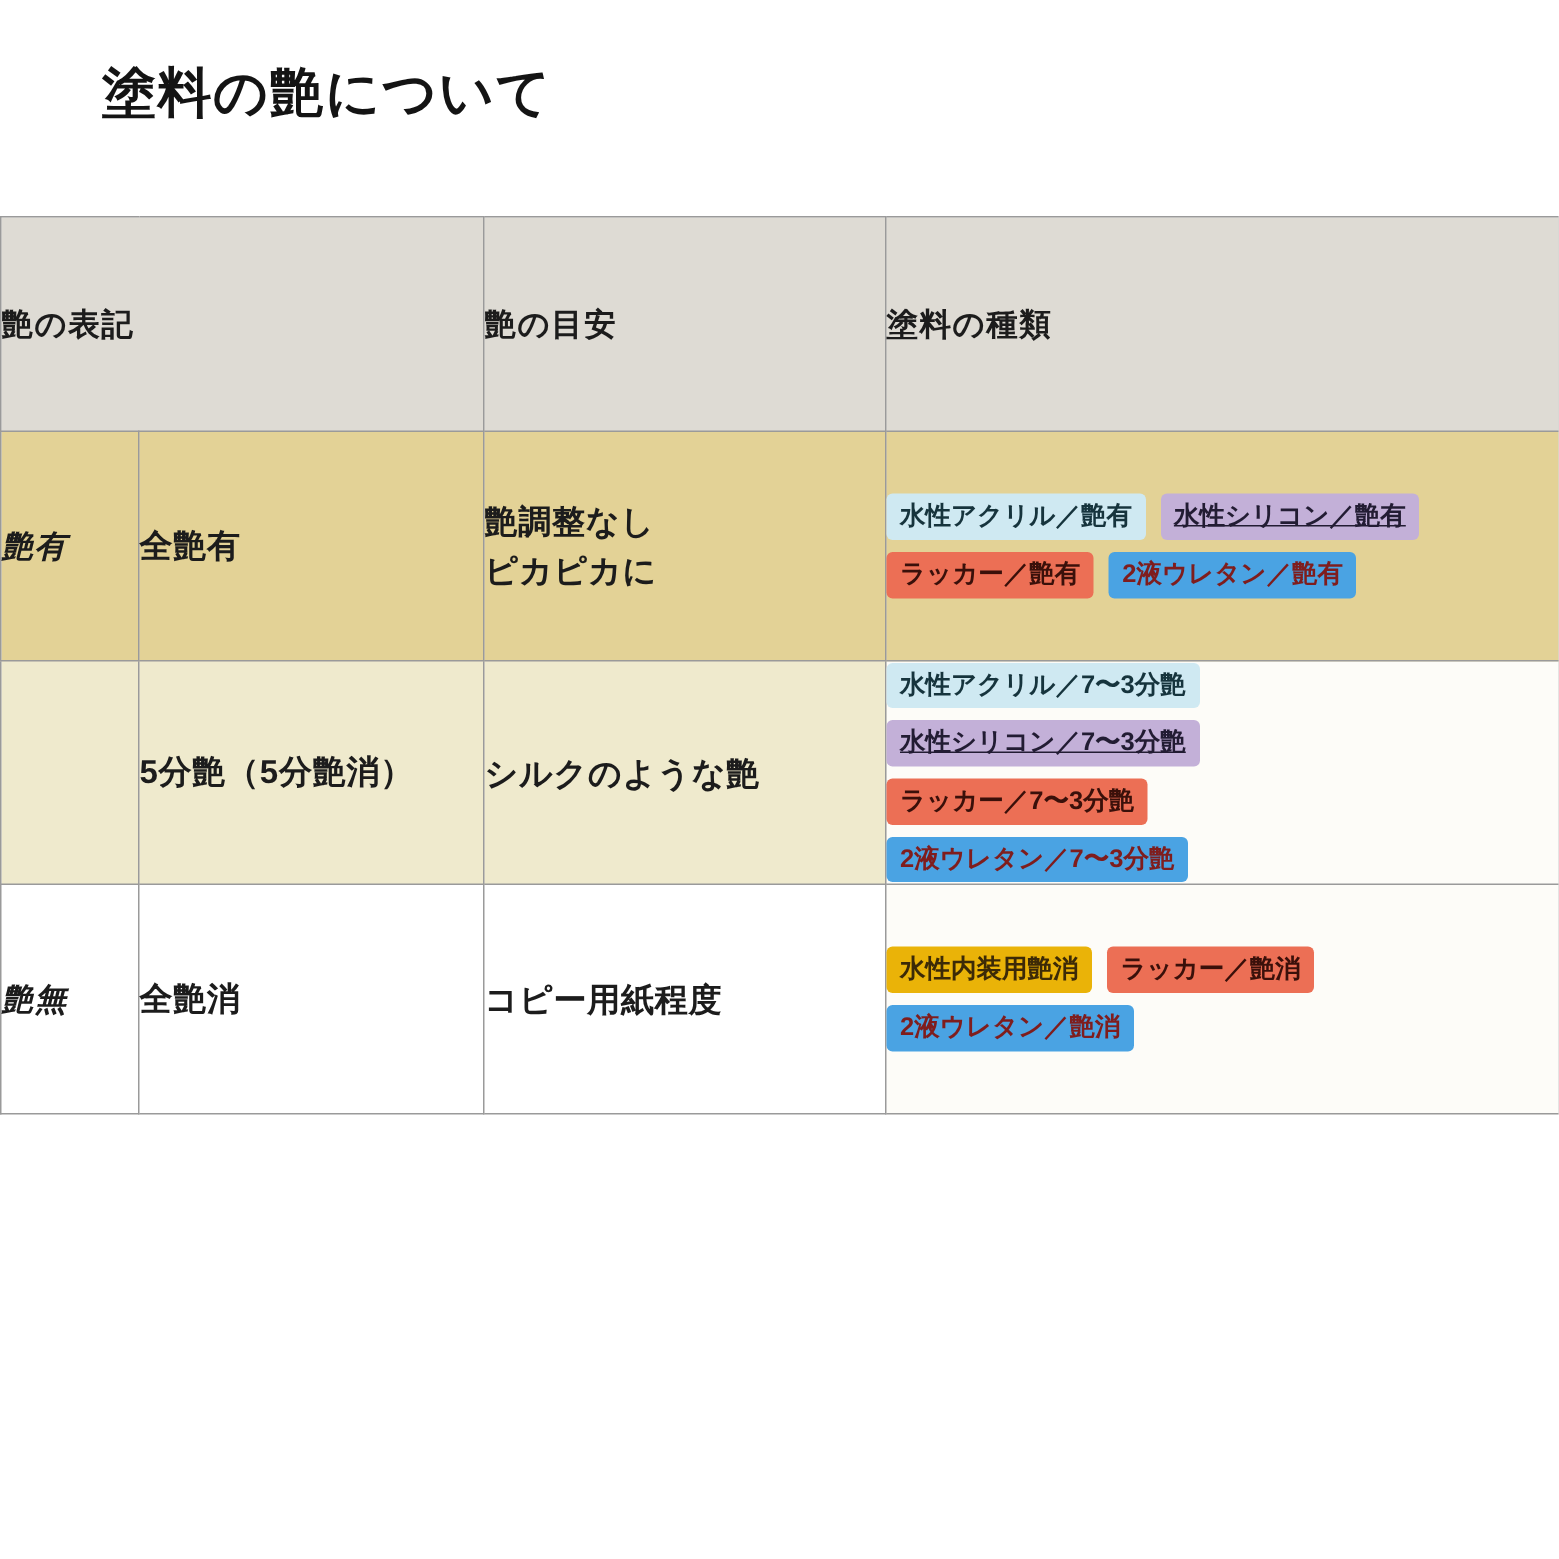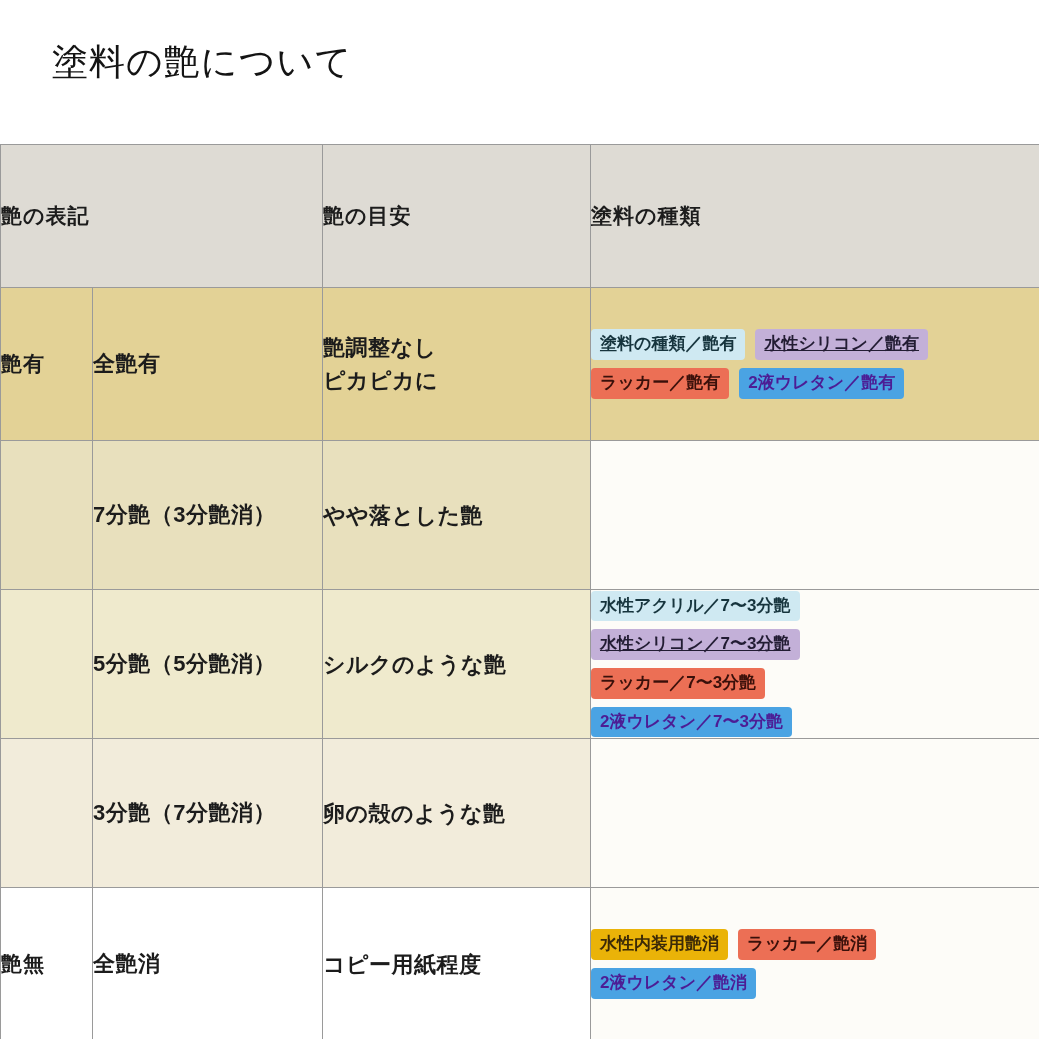--- a/index.html
+++ b/index.html
@@ -15,24 +15,24 @@
     overflow: hidden;
   }
   .page {
     position: relative;
     width: 1039px;
     height: 1039px;
     box-sizing: border-box;
   }
   .page-title {
     position: absolute;
-    left: 52px;
+    left: 68px;
     top: 38px;
     font-size: 36px;
-    font-weight: normal;
+    font-weight: bold;
     letter-spacing: 1px;
     color: #141414;
     white-space: nowrap;
   }
   .table-wrap {
     position: absolute;
     left: 0;
     top: 144px;
     width: 1039px;
   }
@@ -64,20 +64,21 @@
   }
   thead th.blank-head {
     border-right: 1px solid #9a9a9a;
   }
 
   td.mark-cell {
     font-size: 21px;
     font-weight: bold;
     letter-spacing: 1px;
     color: #1c1c1c;
+    font-style: italic;
   }
   td.name-cell {
     font-size: 22px;
     font-weight: bold;
     letter-spacing: 0.5px;
     color: #1c1c1c;
   }
   td.guide-cell {
     font-size: 22px;
     font-weight: bold;
@@ -131,21 +132,21 @@
     border-radius: 4px;
     font-size: 17px;
     font-weight: bold;
     letter-spacing: 0px;
     white-space: nowrap;
     line-height: 1.15;
   }
   .chip-acryl   { background: #cfe9f2; color: #16343d; }
   .chip-silicon { background: #c3b0d8; color: #221c33; text-decoration: underline; }
   .chip-lacquer { background: #ec6f55; color: #3a100a; }
-  .chip-urethane{ background: #4aa3e3; color: #4c1d95; }
+  .chip-urethane{ background: #4aa3e3; color: #7f1d1d; }
   .chip-interior{ background: #eab308; color: #3c2a07; }
 </style>
 </head>
 <body>
 
 <div class="page">
 
   <div class="page-title">塗料の艶について</div>
 
   <div class="table-wrap">
@@ -167,55 +168,43 @@
 
         <tr class="row-full-gloss">
           <td class="mark-cell">艶有</td>
           <td class="name-cell">全艶有</td>
           <td class="guide-cell">
             <div>艶調整なし</div>
             <div>ピカピカに</div>
           </td>
           <td class="types-cell">
             <div class="chip-row">
-              <span class="chip chip-acryl">塗料の種類／艶有</span>
+              <span class="chip chip-acryl">水性アクリル／艶有</span>
               <span class="chip chip-silicon">水性シリコン／艶有</span>
               <span class="chip chip-lacquer">ラッカー／艶有</span>
               <span class="chip chip-urethane">2液ウレタン／艶有</span>
             </div>
           </td>
         </tr>
 
-        <tr class="row-7">
-          <td class="mark-cell"></td>
-          <td class="name-cell">7分艶（3分艶消）</td>
-          <td class="guide-cell">やや落とした艶</td>
-          <td class="types-cell"></td>
-        </tr>
 
         <tr class="row-5">
           <td class="mark-cell"></td>
           <td class="name-cell">5分艶（5分艶消）</td>
           <td class="guide-cell">シルクのような艶</td>
           <td class="types-cell">
             <div class="chip-row" style="flex-direction:column; gap:8px;">
               <span class="chip chip-acryl">水性アクリル／7〜3分艶</span>
               <span class="chip chip-silicon">水性シリコン／7〜3分艶</span>
               <span class="chip chip-lacquer">ラッカー／7〜3分艶</span>
               <span class="chip chip-urethane">2液ウレタン／7〜3分艶</span>
             </div>
           </td>
         </tr>
 
-        <tr class="row-3">
-          <td class="mark-cell"></td>
-          <td class="name-cell">3分艶（7分艶消）</td>
-          <td class="guide-cell">卵の殻のような艶</td>
-          <td class="types-cell"></td>
-        </tr>
 
         <tr class="row-matte">
           <td class="mark-cell">艶無</td>
           <td class="name-cell">全艶消</td>
           <td class="guide-cell">コピー用紙程度</td>
           <td class="types-cell">
             <div class="chip-row">
               <span class="chip chip-interior">水性内装用艶消</span>
               <span class="chip chip-lacquer">ラッカー／艶消</span>
               <span class="chip chip-urethane">2液ウレタン／艶消</span>

